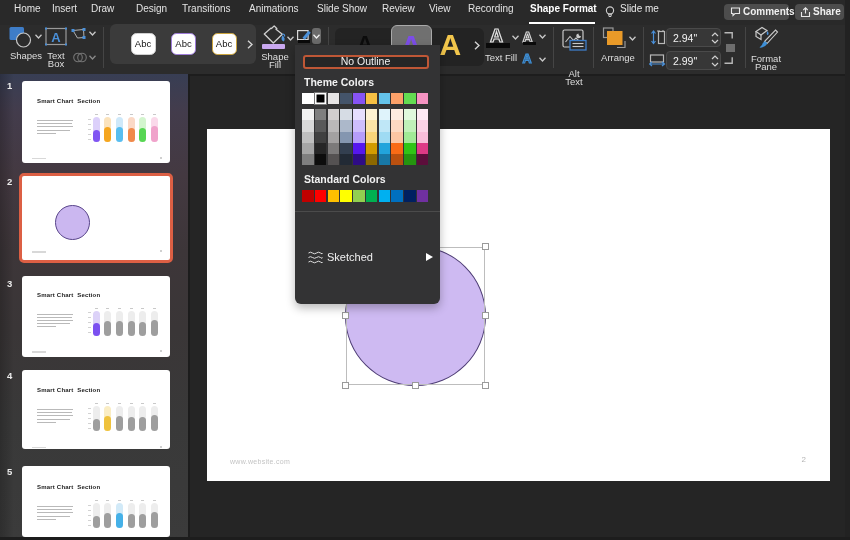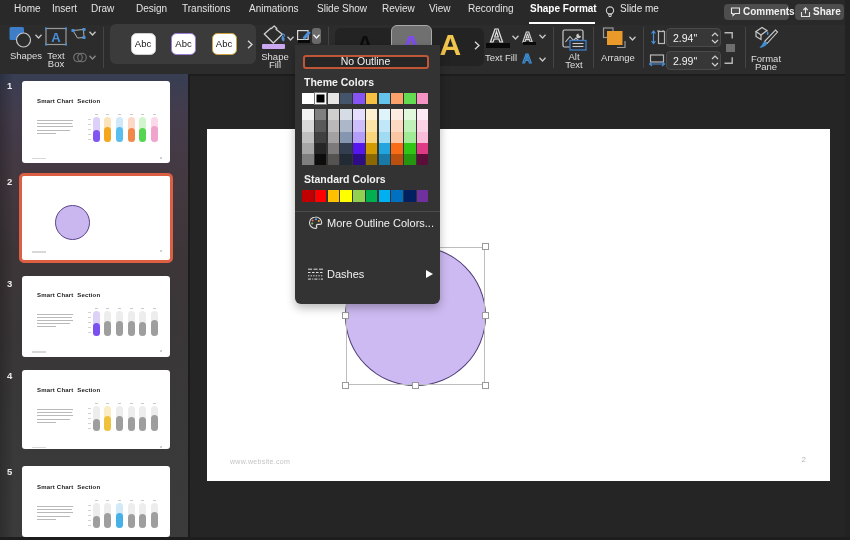--- a/index.html
+++ b/index.html
@@ -135,21 +135,21 @@
     </svg>
 <div class="vsep" style="left:553px"></div>
 <svg class="abs" style="left:562px;top:29px" width="26" height="22" viewBox="0 0 26 22">
 <rect x="1" y="1" width="20" height="17" rx="1.5" fill="none" stroke="#c9c9c9" stroke-width="1.2"></rect>
 <path d="M3.5 13 L8 7.5 L11.5 11.5 L14 9 L18 13" fill="none" stroke="#c9c9c9" stroke-width="1.1"></path>
 <path d="M16.5 4.5 a2.2 2.2 0 0 0 2.5 2.5 a2.4 2.4 0 1 1 -2.5 -2.5" fill="#c9c9c9"></path>
 <rect x="8" y="11.5" width="16" height="9.5" fill="#2c2c2c" stroke="#3E7DC8" stroke-width="1.3"></rect>
 <line x1="10.5" y1="14.5" x2="21.5" y2="14.5" stroke="#c9c9c9" stroke-width="1.1"></line>
 <line x1="10.5" y1="17.5" x2="21.5" y2="17.5" stroke="#c9c9c9" stroke-width="1.1"></line>
 </svg>
-<div class="lbl" style="left:556px;top:53px;width:36px">Alt<br>Text</div>
+<div class="lbl" style="left:556px;top:70px;width:36px">Alt<br>Text</div>
 <div class="vsep" style="left:593px"></div>
 <svg class="abs" style="left:602px;top:26.5px" width="26" height="22" viewBox="0 0 26 22">
 <rect x="1.5" y="1" width="9.5" height="9.5" fill="none" stroke="#9a9a9a" stroke-width="1.2"></rect>
 <path d="M23 14 v6.5 h-8" fill="none" stroke="#9a9a9a" stroke-width="1.2"></path>
 <rect x="5" y="4" width="15.5" height="14" fill="#E99A28"></rect>
 </svg>
 <svg class="car" style="left:629px;top:35.5px" viewBox="0 0 7 5">
       <path d="M0.5 0.8 L3.5 4 L6.5 0.8" fill="none" stroke="#c8c8c8" stroke-width="1.3"></path>
     </svg>
 <div class="lbl" style="left:597px;top:54px;width:42px">Arrange</div>
@@ -419,33 +419,22 @@
 <div class="sw" style="left:32.5px;top:144.5px;width:11.6px;height:12px;background:#FFC000"></div>
 <div class="sw" style="left:45.2px;top:144.5px;width:11.6px;height:12px;background:#FFFF00"></div>
 <div class="sw" style="left:58.0px;top:144.5px;width:11.6px;height:12px;background:#92D050"></div>
 <div class="sw" style="left:70.8px;top:144.5px;width:11.6px;height:12px;background:#00B050"></div>
 <div class="sw" style="left:83.5px;top:144.5px;width:11.6px;height:12px;background:#00B0F0"></div>
 <div class="sw" style="left:96.2px;top:144.5px;width:11.6px;height:12px;background:#0070C0"></div>
 <div class="sw" style="left:109.0px;top:144.5px;width:11.6px;height:12px;background:#002060"></div>
 <div class="sw" style="left:121.8px;top:144.5px;width:11.6px;height:12px;background:#7030A0"></div>
 <div class="abs" style="left:9px;top:128px;font-size:10.5px;font-weight:bold;color:#f2f2f2">Standard Colors</div>
 <div class="abs" style="left:0;top:166px;width:145px;height:1px;background:#4b4b4b"></div>
-<div class="pitem" style="top:169.5px;color:#f1f1f1">
-        <svg class="abs" style="left:13px;top:1.5px" width="15" height="14" viewBox="0 0 15 14">
-<path d="M7.5 1 a6 5.7 0 1 0 0 11.4 c1.4 0 1.6-1 1.1-1.8 c-0.6-1 0-2.2 1.3-2.2 l2.2 0 c1 0 1.6-0.7 1.6-1.7 A6 5.7 0 0 0 7.5 1 Z" fill="none" stroke="#e0e0e0" stroke-width="1.1"></path>
-<circle cx="4.6" cy="4.4" r="1" fill="#e66"></circle>
-          <circle cx="8" cy="3.3" r="1" fill="#6ae"></circle>
-          <circle cx="10.8" cy="5" r="1" fill="#ea3"></circle>
-          <circle cx="4.2" cy="7.6" r="1" fill="#7c5"></circle>
-</svg>
-        <span class="txt">More Outline Colors...</span>
-      </div>
-<div class="pitem" style="top:220.5px;color:#f1f1f1">
+<div class="pitem" style="top:203.5px;color:#f1f1f1">
         <svg class="abs" style="left:13px;top:2px" width="15" height="13" viewBox="0 0 15 13">
-<line x1="0" y1="1.2" x2="15" y2="1.2" stroke="#e0e0e0" stroke-width="1" stroke-dasharray="4 1.5"></line>
-<line x1="0" y1="4.5" x2="15" y2="4.5" stroke="#e0e0e0" stroke-width="1" stroke-dasharray="2.5 1.5"></line>
-<line x1="0" y1="7.8" x2="15" y2="7.8" stroke="#e0e0e0" stroke-width="1" stroke-dasharray="1.3 1.3"></line>
-<line x1="0" y1="11.1" x2="15" y2="11.1" stroke="#e0e0e0" stroke-width="1" stroke-dasharray="3 1.2 1 1.2"></line>
-</svg>
-        <span class="txt">Dashes</span>
+<path d="M0.5 2 q2 -1.6 4 0 t4 0 t4 0 t2 0" fill="none" stroke="#e0e0e0" stroke-width="1"></path>
+<path d="M0.5 6.5 q2 -1.6 4 0 t4 0 t4 0 t2 0" fill="none" stroke="#e0e0e0" stroke-width="1"></path>
+<path d="M0.5 11 q2 -1.6 4 0 t4 0 t4 0 t2 0" fill="none" stroke="#e0e0e0" stroke-width="1"></path>
+</svg>
+        <span class="txt">Sketched</span>
         <div class="parr" style="top:4px;border-left-color:#fff"></div>
       </div>
 </div>
 </div>
 </body></html>

